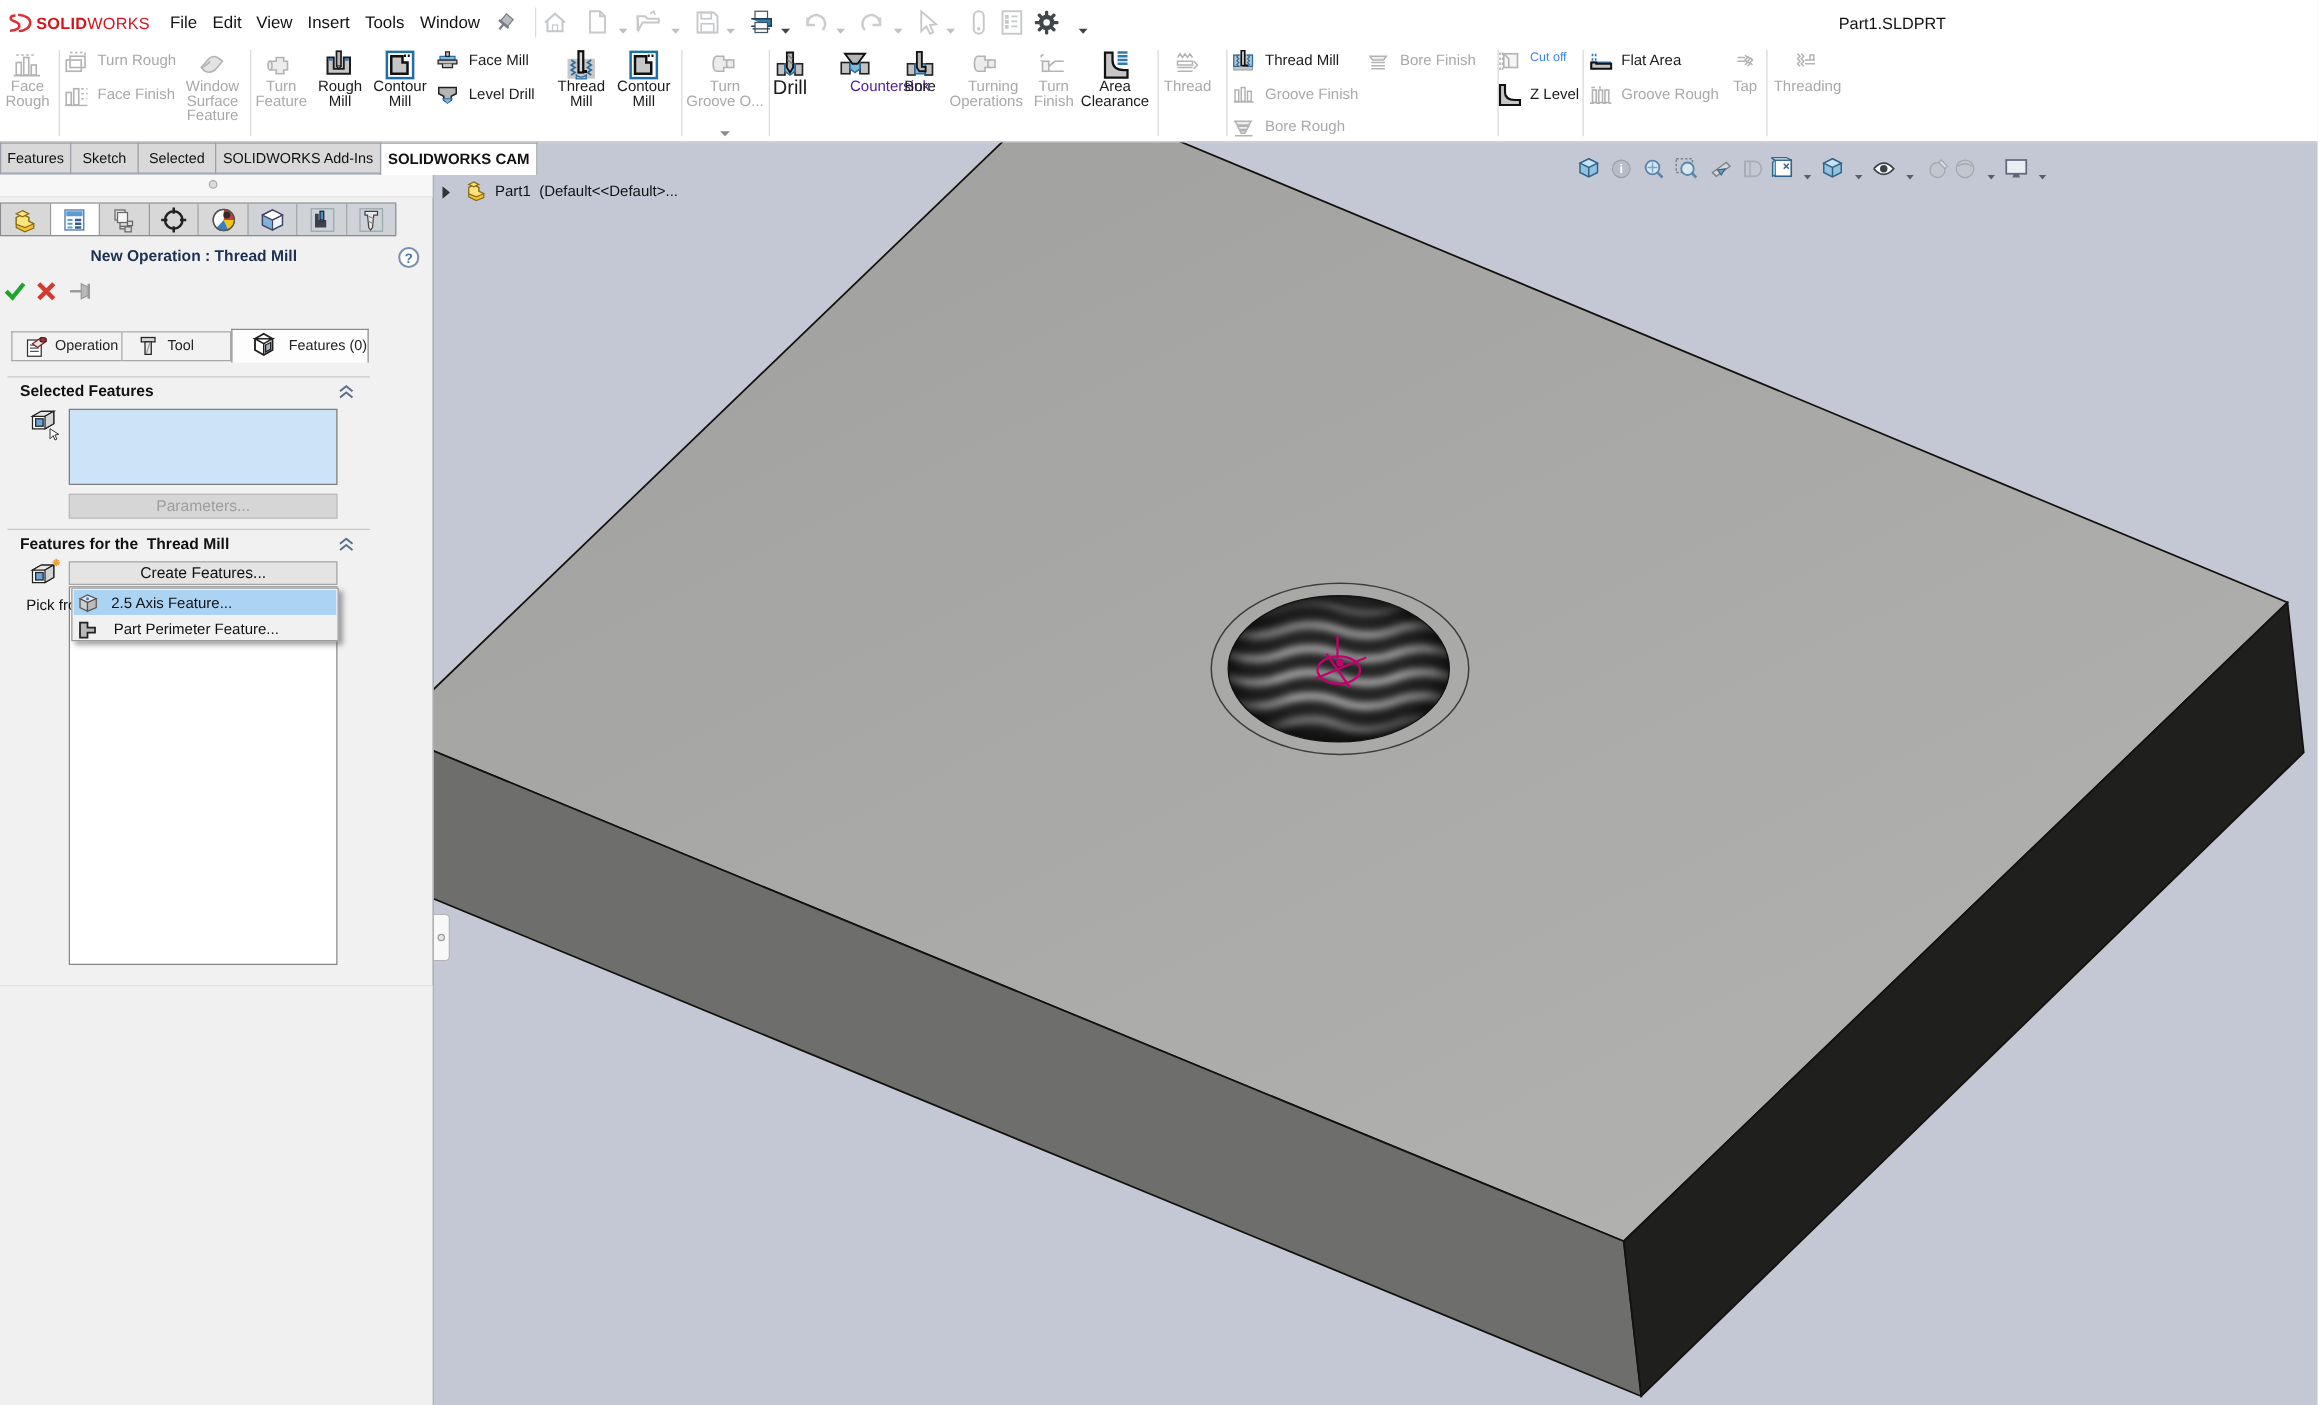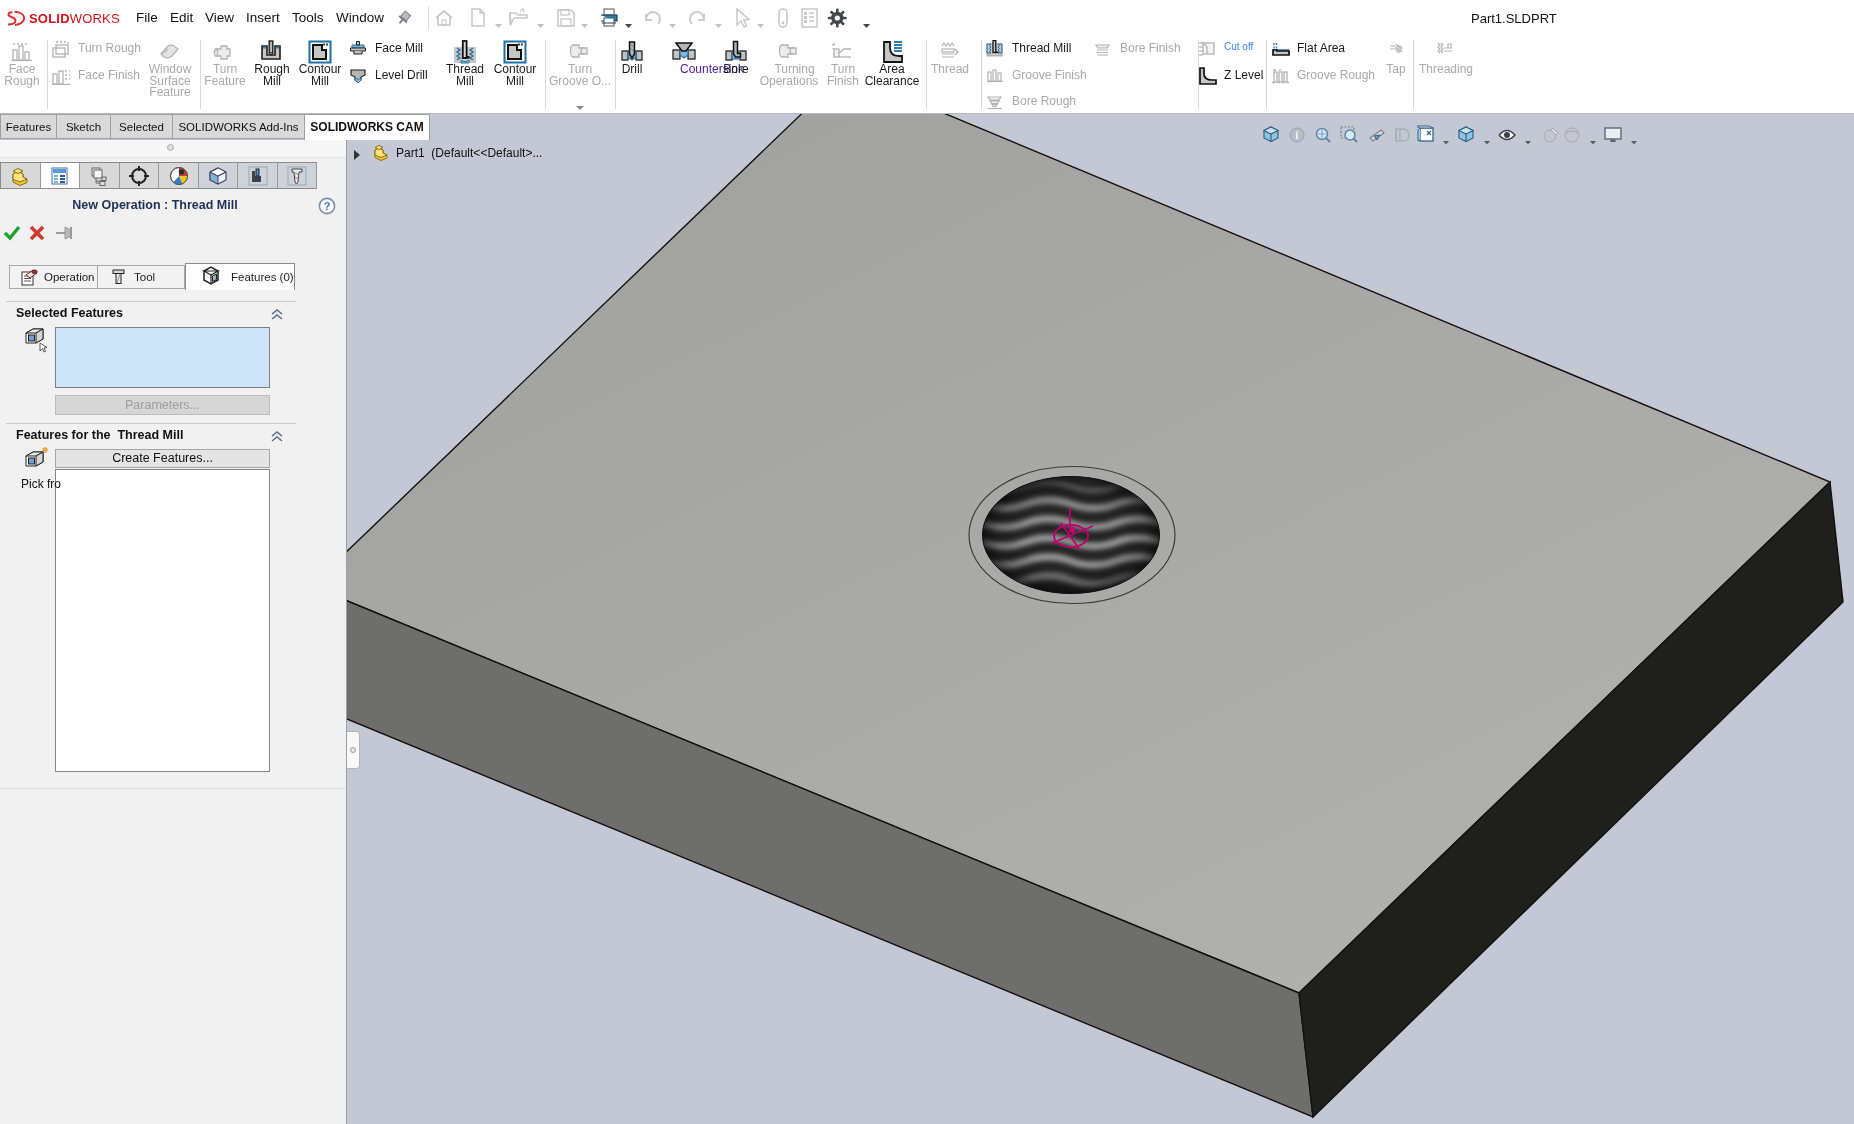--- a/index.html
+++ b/index.html
@@ -244,21 +244,21 @@
       </svg></div>
     <div class="ab" style="left:620px;top:4px;width:24px;height:24px"><svg width="24" height="24">
         <g>
           <rect x="2" y="11" width="6" height="9" fill="#c2c2c2" stroke="#222" stroke-width="1.3"></rect>
           <rect x="16" y="11" width="6" height="9" fill="#c2c2c2" stroke="#222" stroke-width="1.3"></rect>
           <path d="M8 11 h8 v6 l-4 3 -4 -3 Z" fill="#7db9dd" stroke="#2b6e9e" stroke-width="1.2"></path>
           <path d="M9.5 2 h5 v12 l-2.5 4 -2.5 -4 Z" fill="#b5b5b5" stroke="#111" stroke-width="1.5"></path>
           <path d="M10 4 l4 3 M10 8 l4 3" stroke="#777" stroke-width="1"></path>
         </g>
       </svg></div>
-    <div class="ab x" style="left:572px;top:26.0px;width:120px;font-size:12px;text-align:center;white-space:nowrap;color:#1b1b1b">Drill</div>
+    <div class="ab x" style="left:572px;top:26.0px;width:120px;font-size:16px;text-align:center;white-space:nowrap;color:#1b1b1b">Drill</div>
     <div class="ab" style="left:672px;top:4px;width:24px;height:24px"><svg width="24" height="24">
         <g>
           <rect x="1" y="10" width="7" height="9" fill="#c2c2c2" stroke="#222" stroke-width="1.3"></rect>
           <rect x="16" y="10" width="7" height="9" fill="#c2c2c2" stroke="#222" stroke-width="1.3"></rect>
           <path d="M8 10 h8 v5 l-4 3 -4 -3 Z" fill="#7db9dd" stroke="#2b6e9e" stroke-width="1.2"></path>
           <path d="M4 3 h16 l-6 8 h-4 Z" fill="#b5b5b5" stroke="#111" stroke-width="1.5"></path>
         </g>
       </svg></div>
     <div class="ab x" style="left:624px;top:26.0px;width:120px;font-size:12px;text-align:right;white-space:nowrap;color:#4c1d95">Countersink</div>
     <div class="ab" style="left:724px;top:4px;width:24px;height:24px"><svg width="24" height="24">
@@ -712,15 +712,33 @@
           <line x1="19" y1="2" x2="23" y2="6"></line>
           <line x1="23" y1="2" x2="19" y2="6"></line>
         </g>
       </svg>
   </div>
   <div class="ab" style="left:55px;top:309px;width:215px;height:19px;background:#e4e4e4;border:1px solid #a6a6a6;text-align:center;font-size:12.5px;color:#111;line-height:17px">Create Features...</div>
 
   <div class="ab" style="left:55px;top:329px;width:215px;height:303px;background:#fff;border:1px solid #868686"></div>
   <div class="ab" style="left:21px;top:337px;font-size:12px;color:#111">Pick fro</div>
 
+  <div class="ab" style="left:57px;top:330px;width:214px;height:43px;background:#f1f1f1;border:1px solid #9b9b9b;box-shadow:3px 3px 4px rgba(90,90,90,0.55)">
+    <div class="ab" style="left:1px;top:1px;width:210px;height:20px;background:#abd3f3"></div>
+    <div class="ab" style="left:4px;top:3px;width:17px;height:17px">
+      <svg width="17" height="17">
+          <polygon points="2,5 8,2 15,5 8,8" fill="#e8e8e8" stroke="#555"></polygon>
+          <polygon points="2,5 8,8 8,15 2,12" fill="#cfcfcf" stroke="#555"></polygon>
+          <polygon points="8,8 15,5 15,12 8,15" fill="#bbb" stroke="#555"></polygon>
+          <circle cx="8" cy="5" r="1.2" fill="#4a7ebb"></circle>
+        </svg>
+    </div>
+    <div class="ab" style="left:31px;top:4px;font-size:12px;color:#111">2.5 Axis Feature...</div>
+    <div class="ab" style="left:4px;top:24px;width:17px;height:17px">
+      <svg width="17" height="17">
+          <path d="M2 3 L8 3 L8 7 L14 7 L14 11 L8 11 L8 15 L2 15 Z" fill="#b9b9b9" stroke="#222" stroke-width="1.4"></path>
+        </svg>
+    </div>
+    <div class="ab" style="left:33px;top:25px;font-size:12px;color:#111">Part Perimeter Feature...</div>
+  </div>
 
   <div class="ab" style="left:0;top:648px;width:346px;height:336px;background:#f0f0f0;border-top:1px solid #e0e0e0"></div>
 </div>
 
 </body></html>

